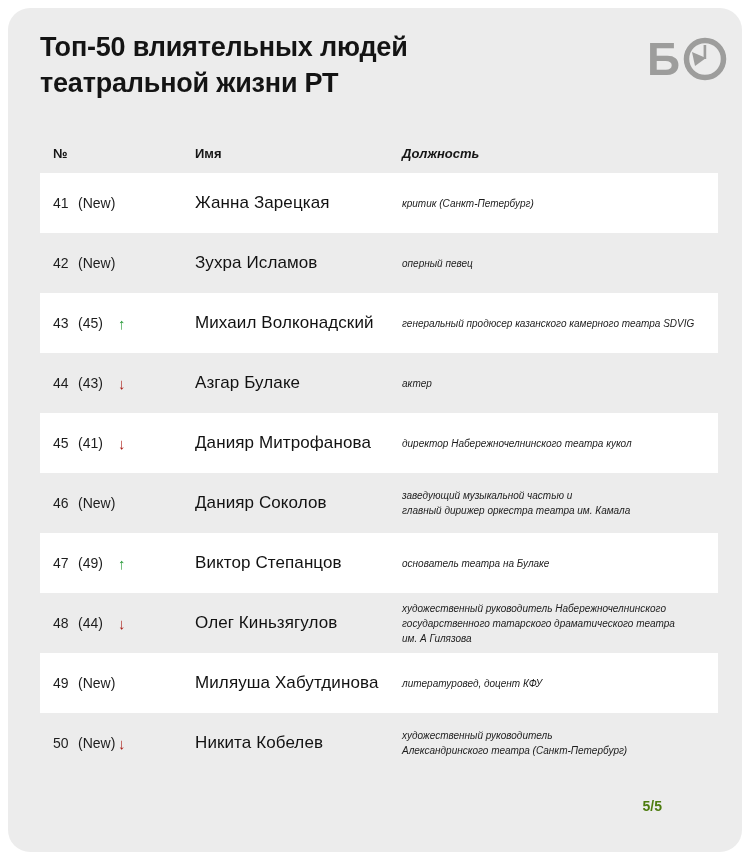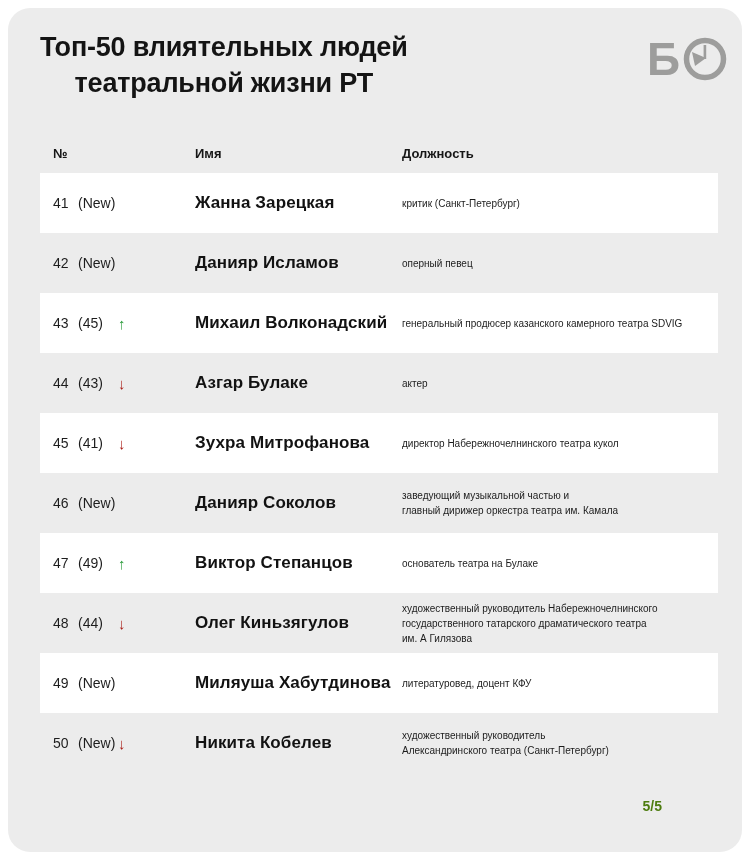--- a/index.html
+++ b/index.html
@@ -8,21 +8,21 @@
     font-family:"Liberation Sans", sans-serif; position:relative;
     -webkit-font-smoothing:antialiased;
   }
   .card {
     position:absolute; left:8px; top:8px; width:734px; height:844px;
     background:#ececec; border-radius:22px; overflow:hidden;
   }
   .page-title {
     position:absolute; left:32px; top:22px;
     font-size:27px; font-weight:bold; color:#141414;
-    line-height:1.33; white-space:pre-line; letter-spacing:-0.2px;text-align:center;
+    line-height:1.33; white-space:pre-line; letter-spacing:-0.2px;
   }
   .logo {
     position:absolute; top:28px; right:14px;
     display:flex; align-items:center; gap:2px; color:#9d9d9c;
   }
   .logo-letter { font-size:46px; font-weight:bold; line-height:44px; }
   .logo svg { display:block; }
 
   .table { position:absolute; left:32px; top:129px; width:678px; }
 
@@ -33,24 +33,24 @@
   .row {
     display:flex; align-items:center; min-height:60px;
     padding:2px 0; box-sizing:border-box;
   }
   .row.band { background:#ffffff; }
 
   .c-num  { width:38px;  box-sizing:border-box; padding-left:13px; flex-shrink:0; }
   .c-prev { width:40px;  flex-shrink:0; }
   .c-arrow{ width:30px;  flex-shrink:0; font-size:15px; font-weight:bold; }
   .c-name { width:207px; flex-shrink:0;padding-left:47px; }
-  .c-pos  { flex:1; }
+  .c-pos  { flex:1;font-style:italic; }
 
   .row .c-num, .row .c-prev { font-size:14px; color:#1d1d1d; }
-  .row .c-name { font-size:17px; font-weight:bold; color:#121212; letter-spacing:0.1px; }
+  .row .c-name { font-size:17px; font-weight:normal; color:#121212; letter-spacing:0.1px; }
   .row .c-pos  { font-size:10px; color:#1c1c1c; line-height:1.5; white-space:pre-line; }
 
   .page-indicator {
     position:absolute; right:80px; bottom:38px;
     font-size:14px; font-weight:bold; color:#4d7c0f;
   }
 </style>
 </head>
 <body>
 
@@ -85,21 +85,21 @@
       <span class="c-prev">(New)</span>
       <span class="c-arrow"></span>
       <span class="c-name">Жанна Зарецкая</span>
       <span class="c-pos">критик (Санкт-Петербург)</span>
     </div>
 
     <div class="row">
       <span class="c-num">42</span>
       <span class="c-prev">(New)</span>
       <span class="c-arrow"></span>
-      <span class="c-name">Данияр Исламов</span>
+      <span class="c-name">Зухра Исламов</span>
       <span class="c-pos">оперный певец</span>
     </div>
 
     <div class="row band">
       <span class="c-num">43</span>
       <span class="c-prev">(45)</span>
       <span class="c-arrow" style="color:#2e9c3e">↑</span>
       <span class="c-name">Михаил Волконадский</span>
       <span class="c-pos">генеральный продюсер казанского камерного театра SDVIG</span>
     </div>
@@ -109,21 +109,21 @@
       <span class="c-prev">(43)</span>
       <span class="c-arrow" style="color:#ab221b">↓</span>
       <span class="c-name">Азгар Булаке</span>
       <span class="c-pos">актер</span>
     </div>
 
     <div class="row band">
       <span class="c-num">45</span>
       <span class="c-prev">(41)</span>
       <span class="c-arrow" style="color:#ab221b">↓</span>
-      <span class="c-name">Зухра Митрофанова</span>
+      <span class="c-name">Данияр Митрофанова</span>
       <span class="c-pos">директор Набережночелнинского театра кукол</span>
     </div>
 
     <div class="row">
       <span class="c-num">46</span>
       <span class="c-prev">(New)</span>
       <span class="c-arrow"></span>
       <span class="c-name">Данияр Соколов</span>
       <span class="c-pos">заведующий музыкальной частью и
 главный дирижер оркестра театра им. Камала</span>

